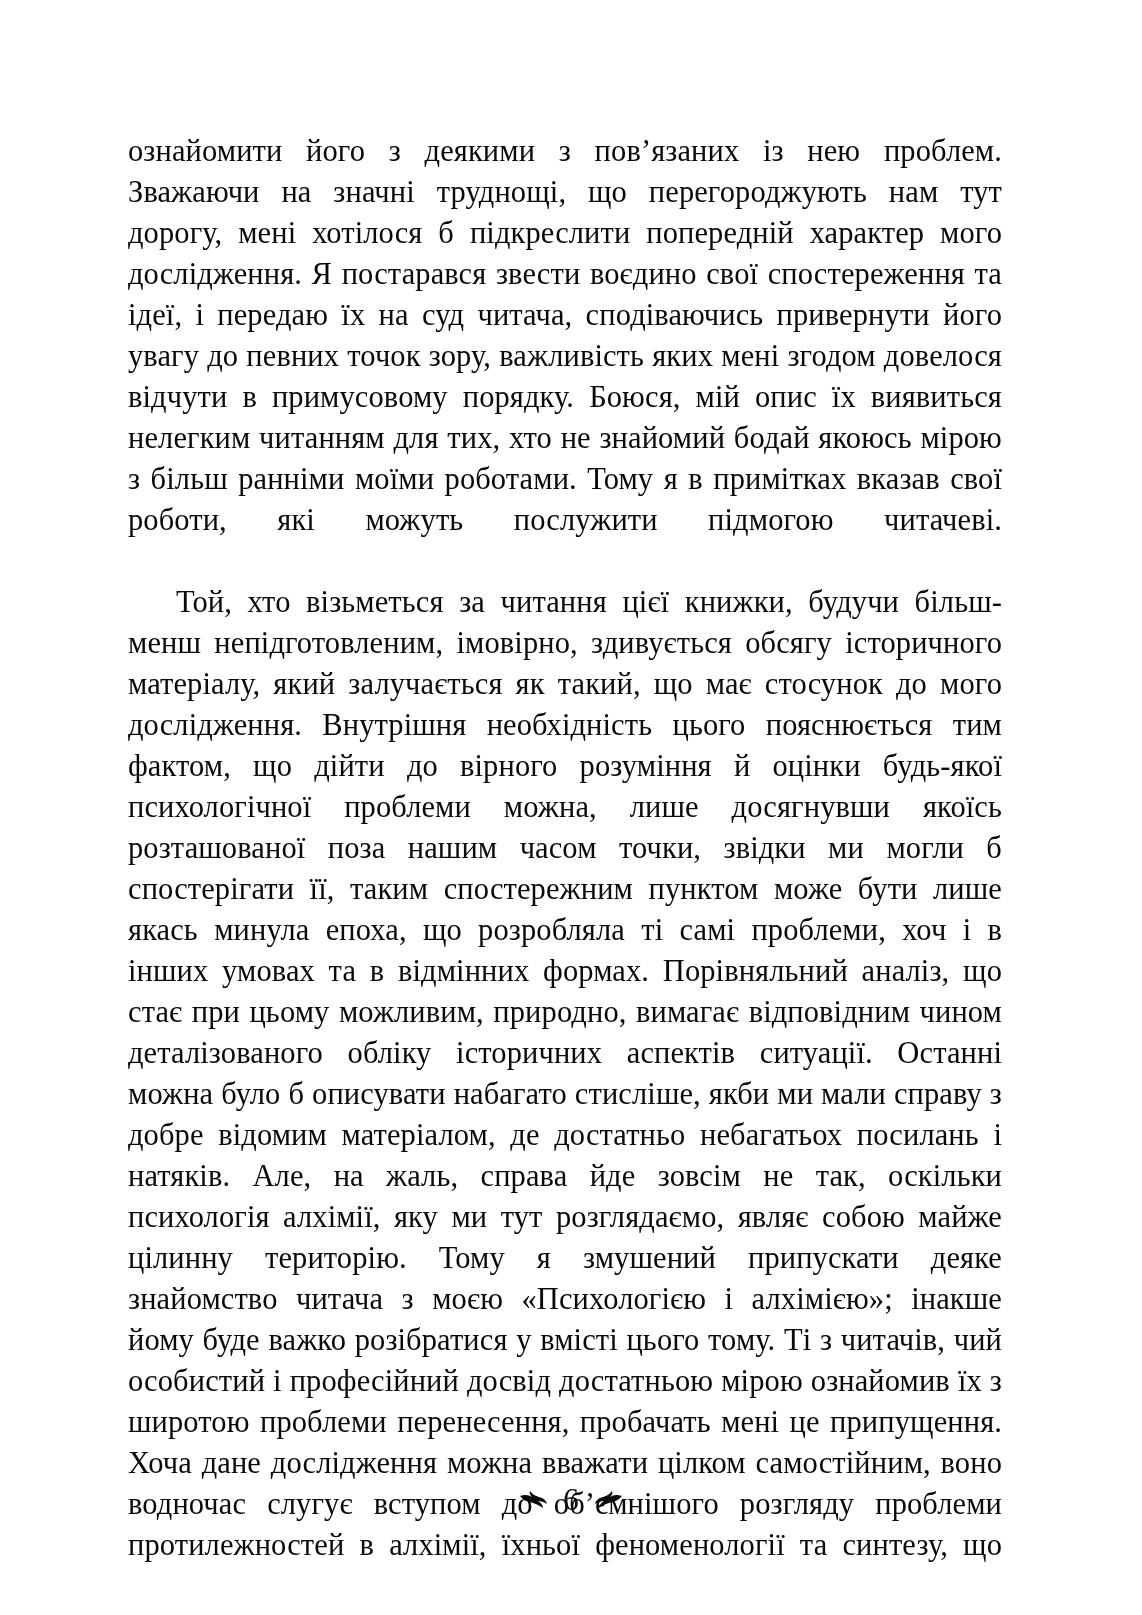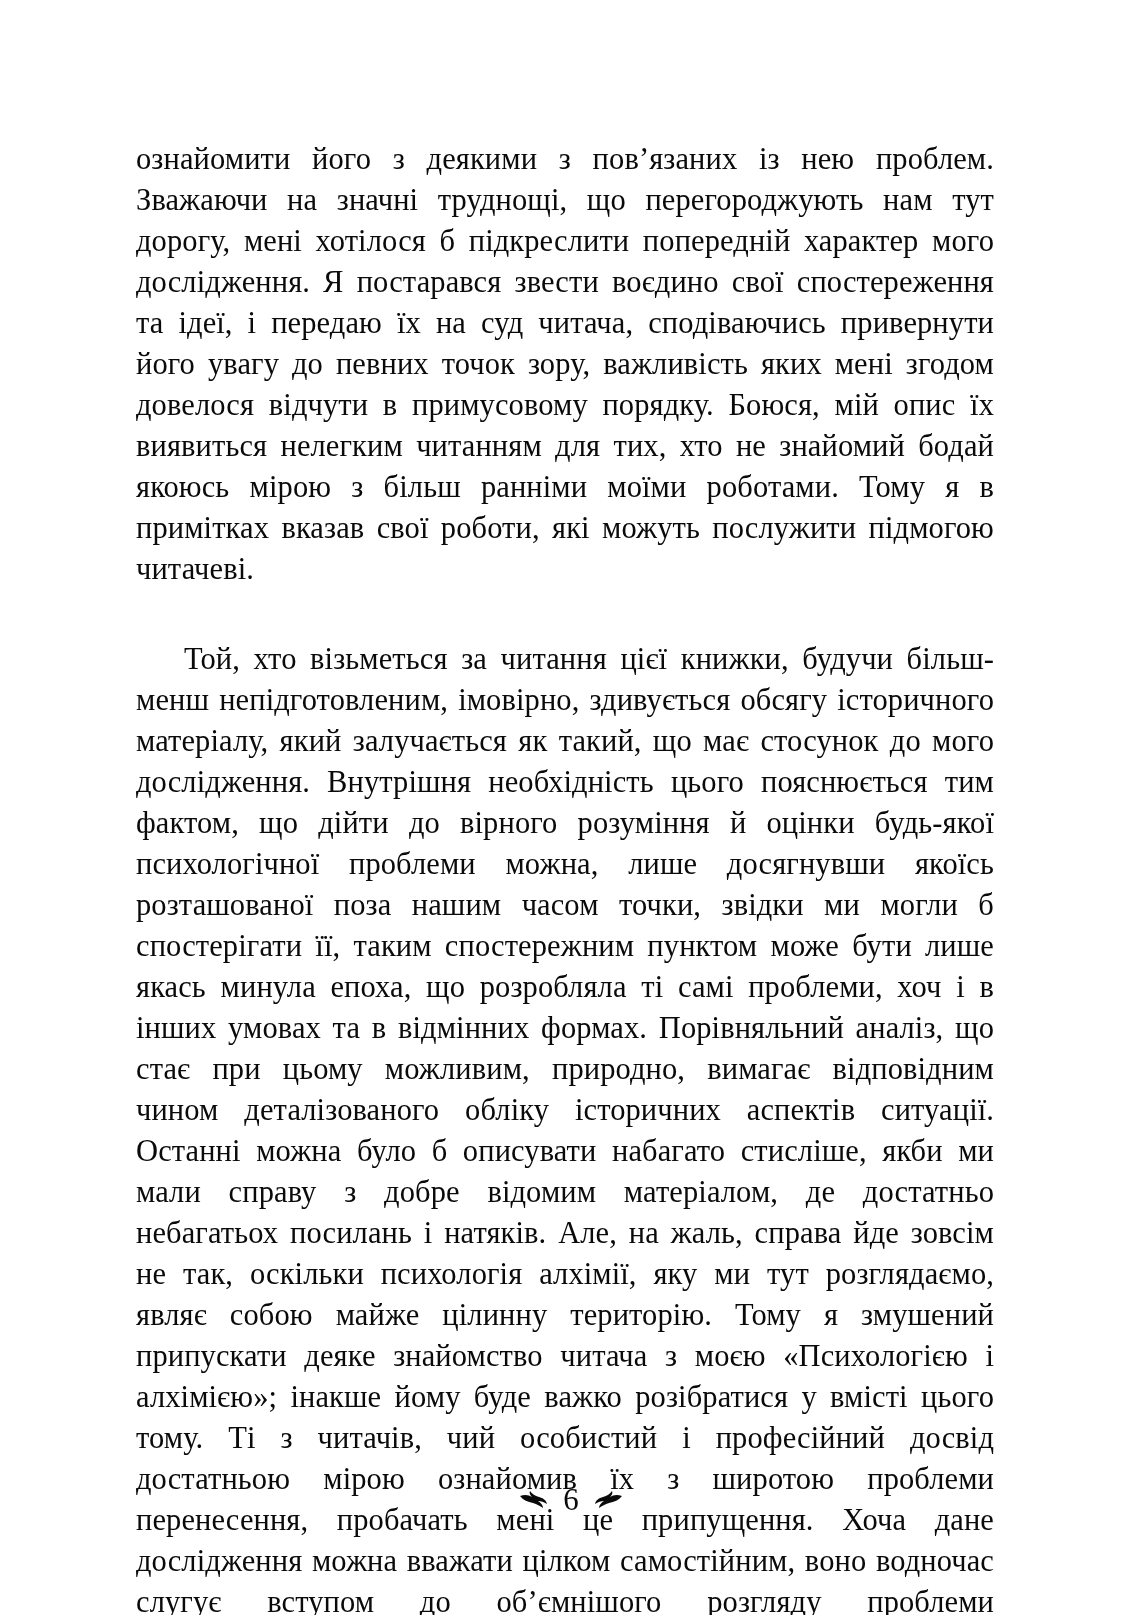--- a/index.html
+++ b/index.html
@@ -16,21 +16,21 @@
     overflow: hidden;
     box-sizing: border-box;
   }
   .textblock {
     position: absolute;
     left: 128px;
     top: 131px;
     width: 874px;
   }
   .para {
-    margin: 8px;
+    margin: 0;
     padding: 0;
     text-align: justify;
     text-justify: inter-word;
     font-family: "Liberation Serif", "DejaVu Serif", serif;
     font-size: 30.5px;
     line-height: 41px;
     color: #0a0a0a;
     letter-spacing: 0.1px;
     word-spacing: 0.2px;
     -webkit-font-smoothing: none;

